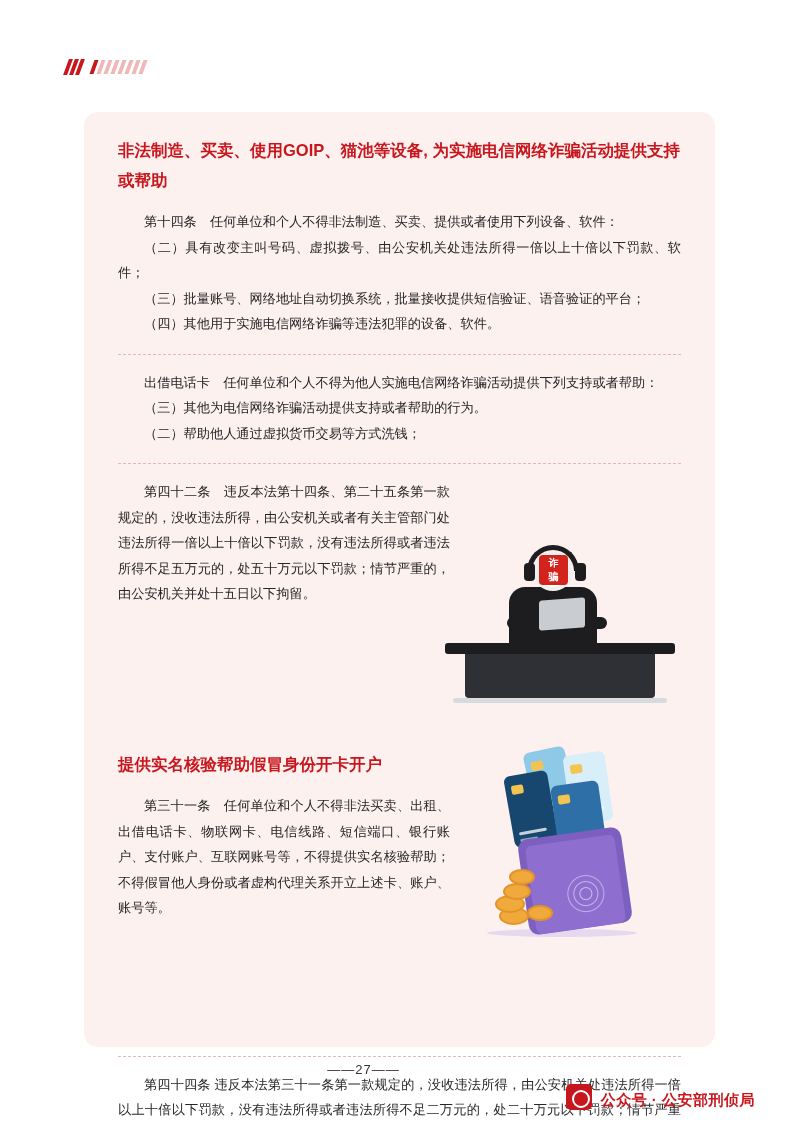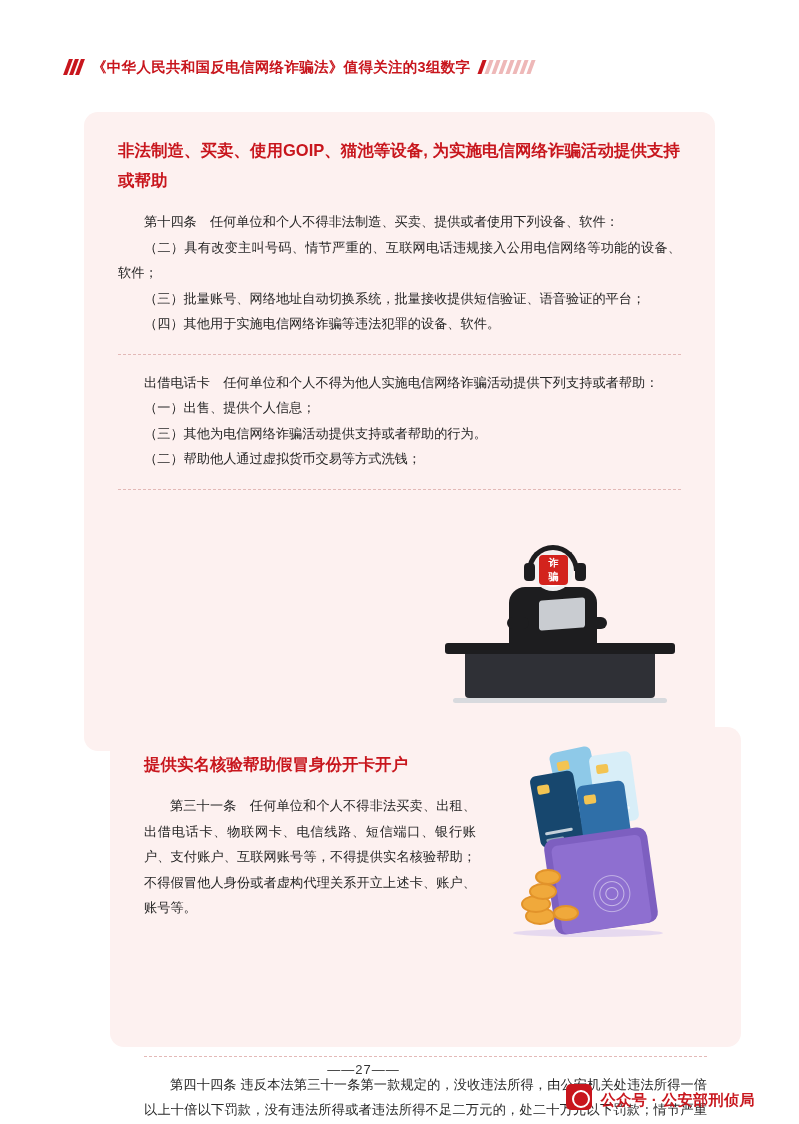--- a/index.html
+++ b/index.html
@@ -59,21 +59,21 @@
 
   
   .card {
     position: absolute;
     left: 84px;
     width: 631px;
     background: #fdf1f0;
     border-radius: 14px;
   }
   #card-1 { top: 112px; height: 639px; }
-  #card-2 { top: 727px; height: 320px; margin-left: 26px; }
+  #card-2 { top: 727px; height: 320px; }
 
   .card-title {
     font-size: 16.5px;
     font-weight: bold;
     color: #c8161d;
     line-height: 30px;
     padding: 0 34px;
     margin: 0;
   }
   #card-1 .card-title { padding-top: 23px; }
@@ -349,52 +349,53 @@
 </style>
 </head>
 <body>
 
 <div class="page-header">
   <span class="header-slashes-left">
     <i></i>
       <i></i>
       <i></i>
   </span>
-  <span class="header-title">《中华人民共和国反电信网络诈骗法》值得关注的3组数字</span>
   <span class="header-slashes-right">
     <i class="dark"></i>
       <i></i>
       <i></i>
       <i></i>
       <i></i>
       <i></i>
       <i></i>
       <i></i>
   </span>
 </div>
 
 <section class="card" id="card-1">
   <h2 class="card-title">非法制造、买卖、使用GOIP、猫池等设备, 为实施电信网络诈骗活动提供支持或帮助</h2>
 
   <p class="body-text indent gap-top">第十四条　任何单位和个人不得非法制造、买卖、提供或者使用下列设备、软件：</p>
-  <p class="body-text indent">（二）具有改变主叫号码、情节严重的、互联网电话违规接入公用电信网络等功能的设备、软件；</p>
+  <p class="body-text indent">（二）具有改变主叫号码、虚拟拨号、由公安机关处违法所得一倍以上十倍以下罚款、软件；</p>
   <p class="body-text indent">（三）批量账号、网络地址自动切换系统，批量接收提供短信验证、语音验证的平台；</p>
   <p class="body-text indent">（四）其他用于实施电信网络诈骗等违法犯罪的设备、软件。</p>
 
   <div class="divider"></div>
 
   <div class="clause-block">
     <p class="body-text indent">出借电话卡　任何单位和个人不得为他人实施电信网络诈骗活动提供下列支持或者帮助：</p>
-    <p class="body-text indent">（一）出售、提供个人信息；</p>
     <p class="body-text indent">（三）其他为电信网络诈骗活动提供支持或者帮助的行为。</p>
     <p class="body-text indent">（二）帮助他人通过虚拟货币交易等方式洗钱；</p>
   </div>
 
   <div class="divider"></div>
 
+  <div class="clause-block">
+    <p class="body-text indent text-col-narrow">第四十二条　违反本法第十四条、第二十五条第一款规定的，没收违法所得，由公安机关或者有关主管部门处违法所得一倍以上十倍以下罚款，没有违法所得或者违法所得不足五万元的，处五十万元以下罚款；情节严重的，由公安机关并处十五日以下拘留。</p>
+  </div>
 
   <div class="illus1">
     <div class="i1-deskTop"></div>
     <div class="i1-deskFront">
       <div class="i1-deskShadow"></div>
     </div>
     <div class="i1-ground"></div>
     <div class="i1-body"></div>
     <div class="i1-arm i1-armL"></div>
     <div class="i1-arm i1-armR"></div>

